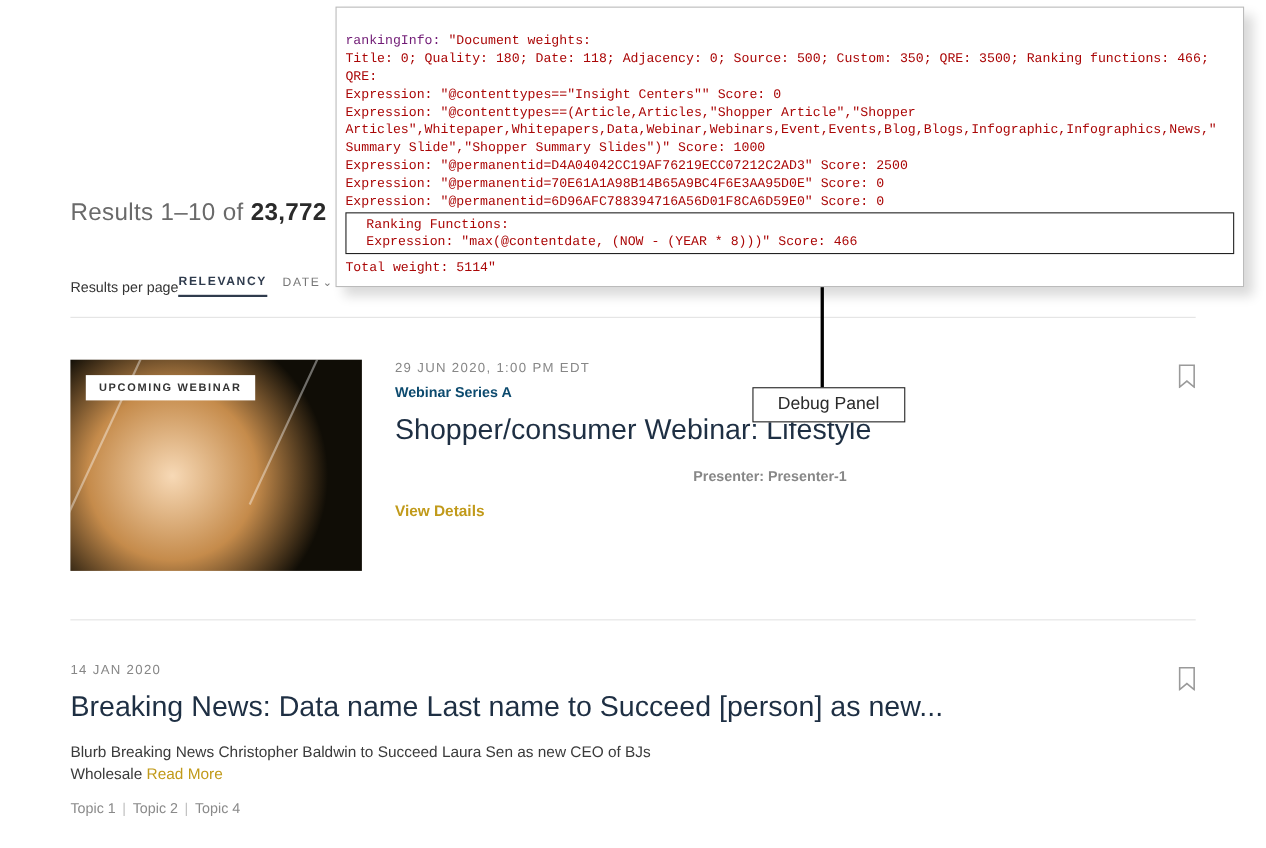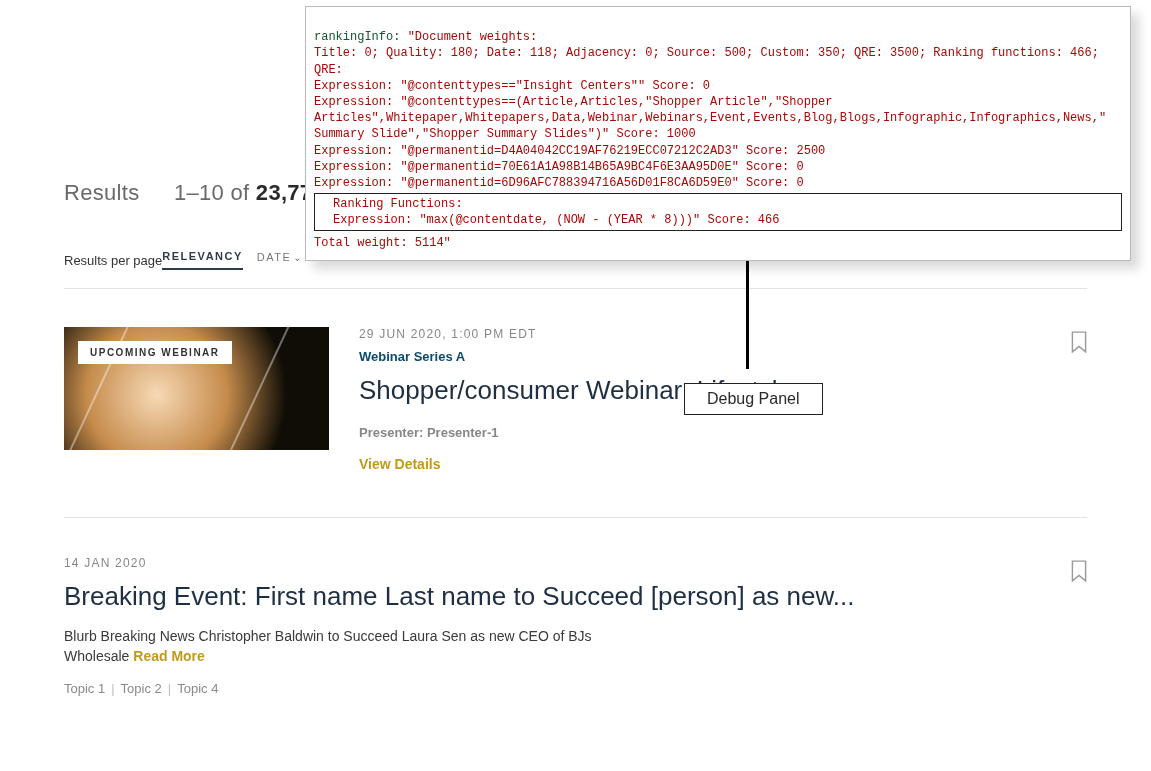--- a/index.html
+++ b/index.html
@@ -24,33 +24,33 @@
     padding: 6px 8px 8px 8px;
     font-family: Consolas, "Courier New", monospace;
     font-size: 12px;
     line-height: 1.35;
     color: #aa0606;
     box-shadow: 8px 8px 10px rgba(0,0,0,0.15);
     z-index: 10;
     white-space: pre-wrap;
     word-break: break-word;
   }
-  .debug-panel .black { color: #14532d; }
+  .debug-panel .black { color: #701a75; }
   .debug-panel .boxed {
     border: 1px solid #222;
     display: block;
     padding: 2px 18px;
     margin-top: 2px;
   }
   .debug-panel .sep { height:4px; display:block; }
 
   
   .callout-box {
     position: absolute;
-    top: 383px;
+    top: 352px;
     left: 684px;
     border: 1px solid #222;
     background: #fff;
     padding: 6px 22px;
     font-size: 16px;
     z-index: 9;
   }
   .arrow {
     position: absolute;
     left: 746px;
@@ -71,21 +71,21 @@
   }
 
   
   .results-header {
     padding-top: 180px;
     font-size: 22px;
     color: #6a6a6a;
     font-weight: 300;
     letter-spacing: 0.3px;
   }
-  .results-header .range { color: #6a6a6a; margin-left: 28px; }
+  .results-header .range { color: #6a6a6a; }
   .results-header .total { color: #2a2a2a; font-weight: 600; margin-top: 44px; }
 
   
   .controls-row {
     display: flex;
     align-items: center;
     margin-top: 44px;
     font-size: 13px;
   }
   .perpage { display: flex; align-items: center; gap: 8px; color:#333; }
@@ -109,21 +109,21 @@
   
   .card {
     display:flex;
     padding: 38px 0 44px 0;
     border-bottom:1px solid #e3e3e3;
     gap: 30px;
   }
   .thumb {
     position: relative;
     width: 265px;
-    height: 123px;
+    height: 192px;
     background:#0c0c0c;
     flex-shrink:0;
     overflow:hidden;
   }
   .thumb.hands {
     background: radial-gradient(circle at 35% 55%, #f7d9b6 0%, #c58b4b 38%, #100d06 70%);
   }
   .thumb .lines::before, .thumb .lines::after {
     content:"";position:absolute;width:2px;height:180px;background:rgba(255,255,255,0.4);
     transform:rotate(25deg);
@@ -142,24 +142,24 @@
   }
   .news-icon {
     position:absolute;
     top:50%;left:50%;
     transform:translate(-50%,-50%);
   }
   .cbody { flex:1; }
   .meta-date { font-size:12px; letter-spacing:1.2px; color:#878787; }
   .meta-series { font-size:13px; color:#0c4a6e; margin-top:8px; font-weight:600;}
   .ctitle { font-size:26px; color:#1e2f43; margin:10px 0 14px 0; font-weight:400; line-height:1.25;}
-  .presenter { font-size:13px; color:#878787; font-weight:600; margin-top:18px;}
+  .presenter { font-size:13px; color:#878787; font-weight:600; margin-top:18px;text-align:center;}
   .viewdetails { color:#c19a1a; font-weight:700; font-size:14px; margin-top:16px; cursor:pointer; display:inline-block;text-align:center;}
   .blurb { font-size:14px; color:#3a3a3a; margin-top:4px; line-height:1.45; max-width:570px;}
-  .blurb .readmore { color:#c19a1a; font-weight:700; cursor:pointer;margin-top:40px;}
+  .blurb .readmore { color:#c19a1a; font-weight:400; cursor:pointer;margin-top:40px;}
   .topics { font-size:13px; color:#8a8a8a; margin-top:14px;}
   .topics .t { cursor:pointer; }
   .topics .divider { margin:0 6px; color:#c0c0c0;}
 
   .bookmark {
     flex-shrink:0;
     width:16px; height:22px;
     margin-top:4px;
     cursor:pointer;
   }
@@ -221,21 +221,21 @@
       <span class="viewdetails">View Details</span>
     </div>
     <svg class="bookmark" viewBox="0 0 14 20">
       <path d="M1 1 H13 V19 L7 14 L1 19 Z" fill="none" stroke="#9a9a9a" stroke-width="1.3"></path>
     </svg>
   </div>
 
   <div class="card" style="border-bottom:none;">
     <div class="cbody">
       <div class="meta-date">14 JAN 2020</div>
-      <div class="ctitle">Breaking Event: First name Last name to Succeed [person] as new...</div>
+      <div class="ctitle">Breaking News: Data name Last name to Succeed [person] as new...</div>
       <div class="blurb">
         <span>Blurb Breaking News Christopher Baldwin to Succeed Laura Sen as new CEO of BJs Wholesale </span><span class="readmore">Read More</span>
       </div>
       <div class="topics">
         <span class="t">Topic 1</span><span class="divider">|</span><span class="t">Topic 2</span><span class="divider">|</span><span class="t">Topic 4</span>
       </div>
     </div>
     <svg class="bookmark" viewBox="0 0 14 20">
       <path d="M1 1 H13 V19 L7 14 L1 19 Z" fill="none" stroke="#9a9a9a" stroke-width="1.3"></path>
     </svg>

